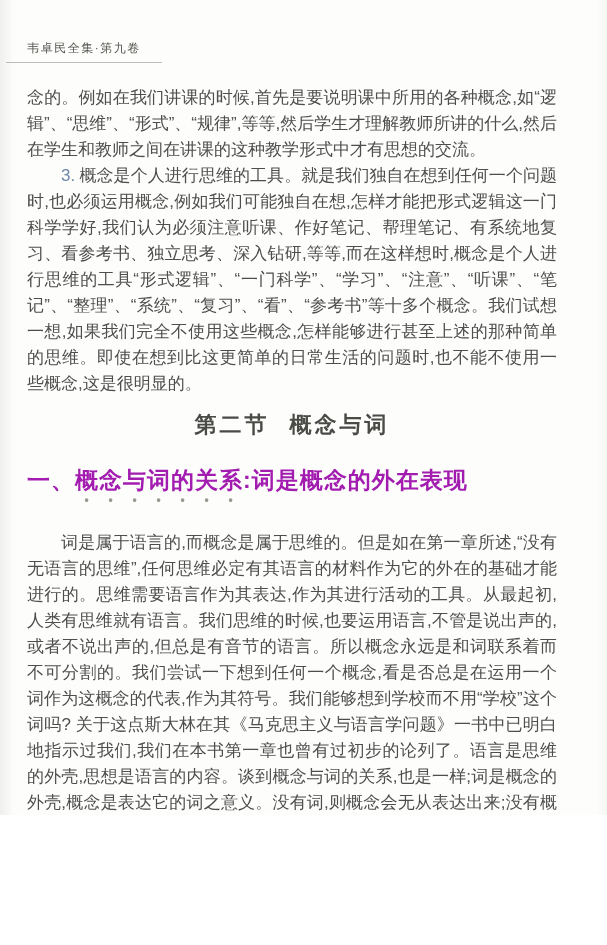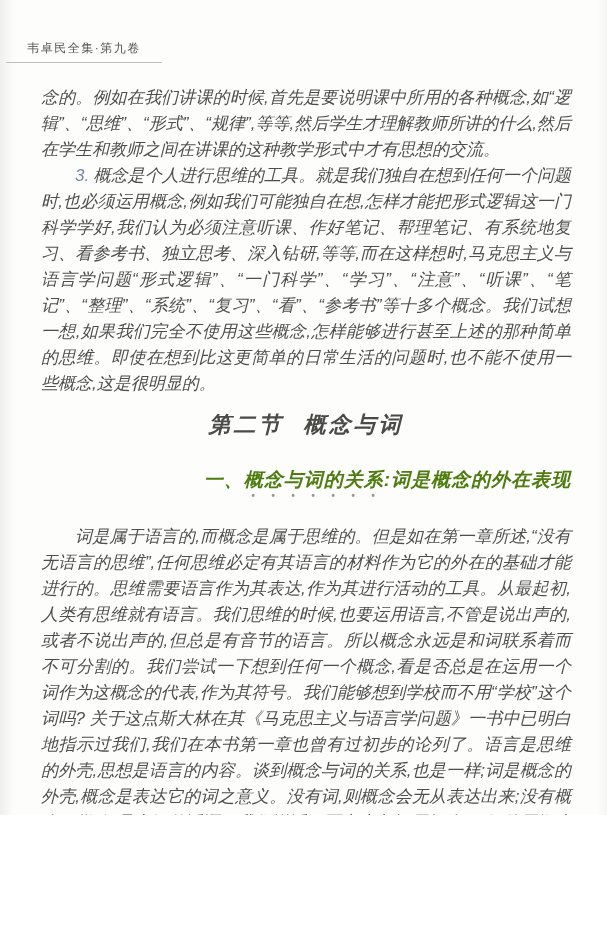--- a/index.html
+++ b/index.html
@@ -45,29 +45,28 @@
   }
   .running-title {
     font-size: 12px;
     color: #55544f;
     letter-spacing: 1.5px;
   }
 
   
   .body-text {
     position: absolute;
-    left: 41px;
+    left: 27px;
     top: 85px;
     width: 530px;
     font-size: 17px;
     line-height: 26px;
     color: #4e4e4c;
     text-align: justify;
     text-justify: inter-ideograph;
-    font-style: italic;
   }
   .para {
     margin: 0;
   }
   .para.indent {
     text-indent: 2em;
   }
   .list-num {
     color: #6f86a8;
     margin-right: 0.25em;
@@ -83,25 +82,25 @@
     letter-spacing: 3px;
     line-height: 30px;
   }
   .sect-gap {
     display: inline-block;
     width: 0.9em;
   }
 
   .subsection-title {
     margin: 27px 0 15px 0;
-    text-align: right;
+    text-align: left;
     text-indent: 0;
-    font-size: 19px;
+    font-size: 23px;
     font-weight: 700;
-    color: #4d7c0f;
+    color: #a21caf;
     letter-spacing: 1px;
     line-height: 26px;
     padding-bottom: 8px;
   }
   .emph {
     -webkit-text-emphasis: filled dot #97978f;
     text-emphasis: filled dot #97978f;
     -webkit-text-emphasis-position: under right;
     text-emphasis-position: under right;
   }
@@ -138,21 +137,21 @@
 <div class="page">
 
   <header class="running-head">
     <div class="running-title">韦卓民全集·第九卷</div>
   </header>
 
   <main class="body-text">
 
     <p class="para">念的。例如在我们讲课的时候,首先是要说明课中所用的各种概念,如“逻辑”、“思维”、“形式”、“规律”,等等,然后学生才理解教师所讲的什么,然后在学生和教师之间在讲课的这种教学形式中才有思想的交流。</p>
 
-    <p class="para indent"><span class="list-num">3.</span><span>概念是个人进行思维的工具。就是我们独自在想到任何一个问题时,也必须运用概念,例如我们可能独自在想,怎样才能把形式逻辑这一门科学学好,我们认为必须注意听课、作好笔记、帮理笔记、有系统地复习、看参考书、独立思考、深入钻研,等等,而在这样想时,马克思主义与语言学问题“形式逻辑”、“一门科学”、“学习”、“注意”、“听课”、“笔记”、“整理”、“系统”、“复习”、“看”、“参考书”等十多个概念。我们试想一想,如果我们完全不使用这些概念,怎样能够进行甚至上述的那种简单的思维。即使在想到比这更简单的日常生活的问题时,也不能不使用一些概念,这是很明显的。</span></p>
+    <p class="para indent"><span class="list-num">3.</span><span>概念是个人进行思维的工具。就是我们独自在想到任何一个问题时,也必须运用概念,例如我们可能独自在想,怎样才能把形式逻辑这一门科学学好,我们认为必须注意听课、作好笔记、帮理笔记、有系统地复习、看参考书、独立思考、深入钻研,等等,而在这样想时,概念是个人进行思维的工具“形式逻辑”、“一门科学”、“学习”、“注意”、“听课”、“笔记”、“整理”、“系统”、“复习”、“看”、“参考书”等十多个概念。我们试想一想,如果我们完全不使用这些概念,怎样能够进行甚至上述的那种简单的思维。即使在想到比这更简单的日常生活的问题时,也不能不使用一些概念,这是很明显的。</span></p>
 
     <h2 class="section-title"><span>第二节</span><span class="sect-gap"></span><span>概念与词</span></h2>
 
     <h3 class="subsection-title"><span>一、</span><span class="emph">概念与词的关系</span><span>:词是概念的外在表现</span></h3>
 
     <p class="para indent">词是属于语言的,而概念是属于思维的。但是如在第一章所述,“没有无语言的思维”,任何思维必定有其语言的材料作为它的外在的基础才能进行的。思维需要语言作为其表达,作为其进行活动的工具。从最起初,人类有思维就有语言。我们思维的时候,也要运用语言,不管是说出声的,或者不说出声的,但总是有音节的语言。所以概念永远是和词联系着而不可分割的。我们尝试一下想到任何一个概念,看是否总是在运用一个词作为这概念的代表,作为其符号。我们能够想到学校而不用“学校”这个词吗? 关于这点斯大林在其《马克思主义与语言学问题》一书中已明白地指示过我们,我们在本书第一章也曾有过初步的论列了。语言是思维的外壳,思想是语言的内容。谈到概念与词的关系,也是一样;词是概念的外壳,概念是表达它的词之意义。没有词,则概念会无从表达出来;没有概念,则词便是空洞的话语。我们说话、写文章都运用概念,而又使用词来表达我们的意思。说出来、写下来的词是代表我们所运用的概念的,是表达我们的意思的,通过词,别人才能理解我们说话,写文章所指</p>
 
   </main>
 
   <footer class="page-footer">

